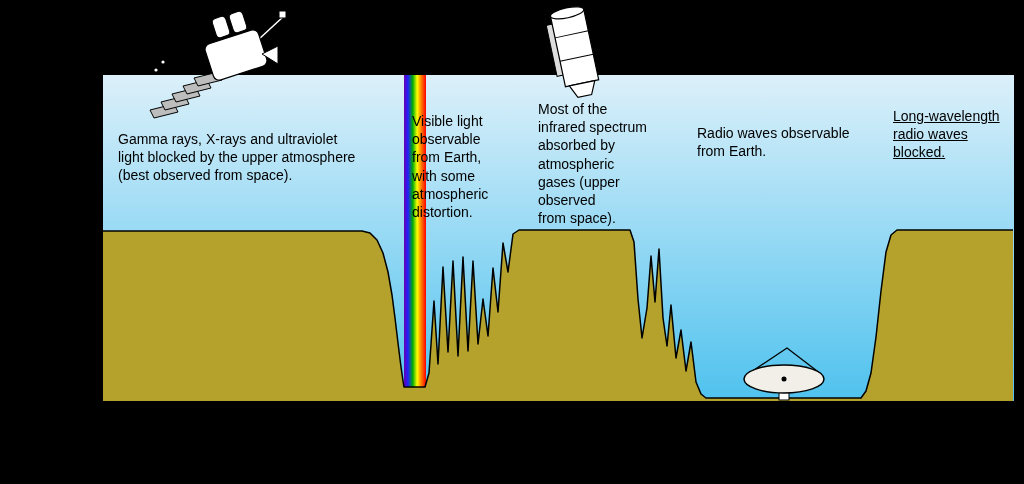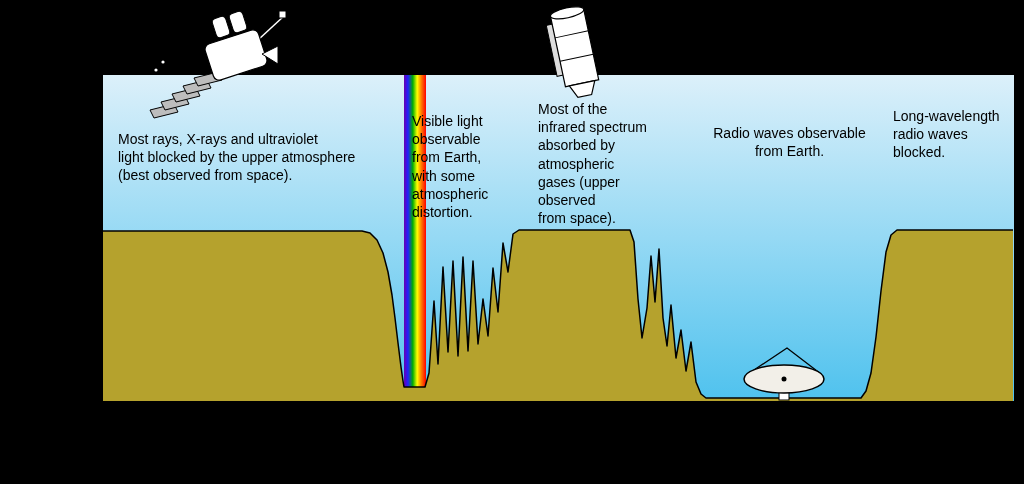--- a/index.html
+++ b/index.html
@@ -14,22 +14,22 @@
   .annotation{
     position:absolute;
     color:#000;
     font-size:14px;
     line-height:1.3;
     white-space:pre-line;
   }
   .ann-gamma{left:118px;top:130px;width:290px;}
   .ann-visible{left:412px;top:112px;width:105px;}
   .ann-infrared{left:538px;top:100px;width:140px;}
-  .ann-radio{left:697px;top:124px;width:185px;text-align:center;}
-  .ann-longwave{left:893px;top:107px;width:128px;}
+  .ann-radio{left:697px;top:124px;width:185px;}
+  .ann-longwave{left:893px;top:107px;width:128px;text-decoration:underline;}
 </style>
 </head>
 <body>
 
 <svg id="diagram-svg" width="1024" height="484" viewBox="0 0 1024 484">
   <defs>
     <linearGradient id="skyGrad" x1="0" y1="0" x2="0" y2="1">
       <stop offset="0" stop-color="#dcf0fa"></stop>
       <stop offset="1" stop-color="#4fc2ee"></stop>
     </linearGradient>
@@ -92,21 +92,21 @@
   </g>
 
   <g>
     <rect x="779" y="388" width="10" height="12" fill="#fff" stroke="#000" stroke-width="1"></rect>
     <path d="M748,374 L787,348 L821,374" fill="none" stroke="#000" stroke-width="1.3"></path>
     <ellipse cx="784" cy="379" rx="40" ry="14" fill="#f2efe8" stroke="#000" stroke-width="1.5"></ellipse>
     <circle cx="784" cy="379" r="2.5" fill="#000"></circle>
   </g>
 </svg>
 
-<div class="annotation ann-gamma">Most rays, X-rays and ultraviolet
+<div class="annotation ann-gamma">Gamma rays, X-rays and ultraviolet
 light blocked by the upper atmosphere
 (best observed from space).</div>
 
 <div class="annotation ann-visible">Visible light
 observable
 from Earth,
 with some
 atmospheric
 distortion.</div>
 

